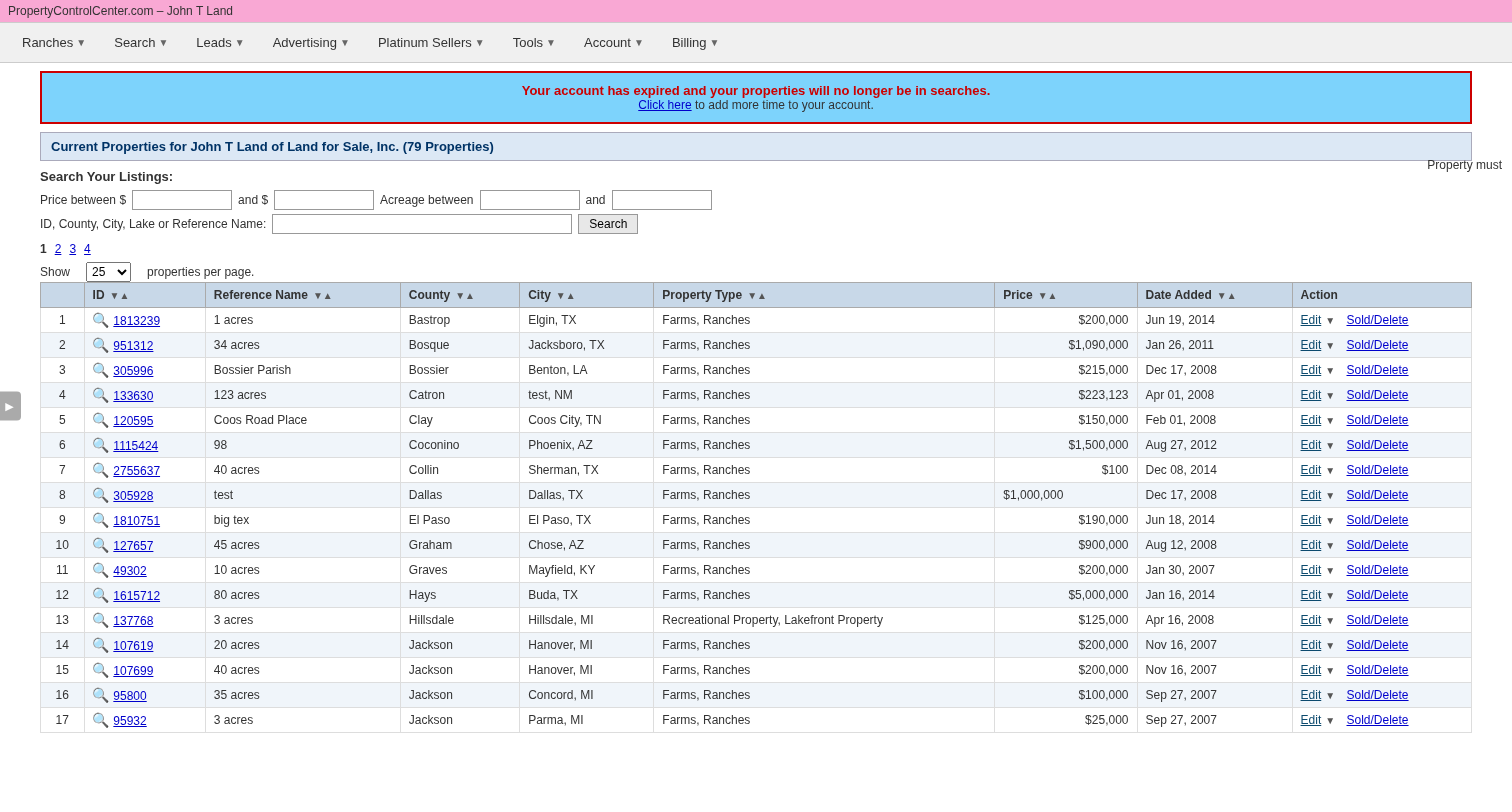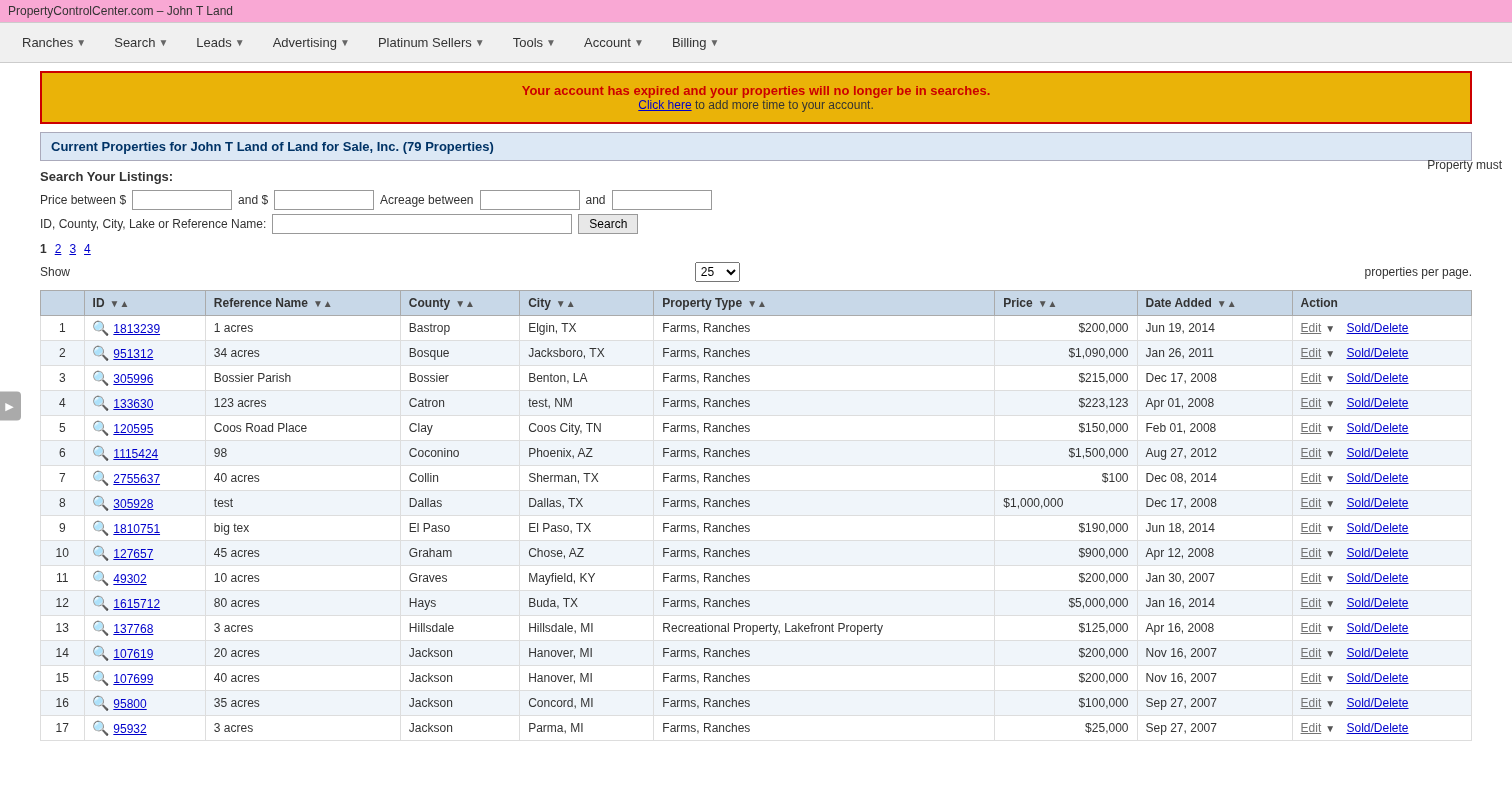--- a/index.html
+++ b/index.html
@@ -32,21 +32,21 @@
       gap: 3px;
     }
 
     .nav-arrow { font-size: 10px; color: #666; }
 
     #alert-banner {
       border: 2px solid #cc0000;
       margin: 8px 40px;
       padding: 10px;
       text-align: center;
-      background: #eab308;
+      background: #7dd3fc;
     }
     .alert-text { color: #cc0000; font-weight: bold; font-size: 13px; }
     .alert-link { color: #0000cc; text-decoration: underline; cursor: pointer; }
 
     #main-content {
       margin: 0 40px;
     }
 
     #page-header {
       background: #dce8f5;
@@ -90,23 +90,23 @@
       font-size: 12px;
     }
 
     #pagination { display: flex; gap: 8px; margin-bottom: 6px; }
     .page-link { color: #0000cc; text-decoration: underline; cursor: pointer; font-size: 12px; }
     .page-link.current { color: #333; text-decoration: none; font-weight: bold; }
 
     #per-page-row {
       display: flex;
       align-items: center;
-      justify-content: space-between;
-      gap: 0;
-      margin-bottom: 8px;
+      justify-content: flex-start;
+      gap: 16px;
+      margin-bottom: 0;
       font-size: 12px;
     }
 
     select.per-page {
       font-size: 12px;
       padding: 1px;
     }
 
     #properties-table {
       width: 100%;
@@ -137,21 +137,21 @@
     }
     #properties-table tbody tr:nth-child(odd) {
       background: #fff;
     }
 
     .row-num { text-align: center; color: #333; }
     .mag-glass { color: #666; cursor: pointer; font-size: 14px; }
     .id-link { color: #0000cc; text-decoration: underline; cursor: pointer; }
     .sort-arrows { font-size: 10px; color: #555; margin-left: 3px; }
     .edit-btn {
-      color: #737373;
+      color: #0c4a6e;
       text-decoration: underline;
       cursor: pointer;
       background: none;
       border: none;
       font-size: 12px;
     }
     .edit-arrow { font-size: 10px; color: #555; }
     .sold-delete-link { color: #0000cc; text-decoration: underline; cursor: pointer; }
 
     .header-sort { display: flex; align-items: center; gap: 2px; }
@@ -513,21 +513,21 @@
       <td class="row-num">10</td>
       <td>
         <span class="mag-glass">🔍</span>
         <a class="id-link">127657</a>
       </td>
       <td>45 acres</td>
       <td>Graham</td>
       <td>Chose, AZ</td>
       <td>Farms, Ranches</td>
       <td style="text-align:right;">$900,000</td>
-      <td>Apr 12, 2008</td>
+      <td>Aug 12, 2008</td>
       <td>
         <span style="display:flex;align-items:center;gap:4px;">
           <button class="edit-btn">Edit</button>
           <span class="edit-arrow">▼</span>
           &nbsp;
           <a class="sold-delete-link">Sold/Delete</a>
         </span>
       </td>
     </tr>
         <tr>

